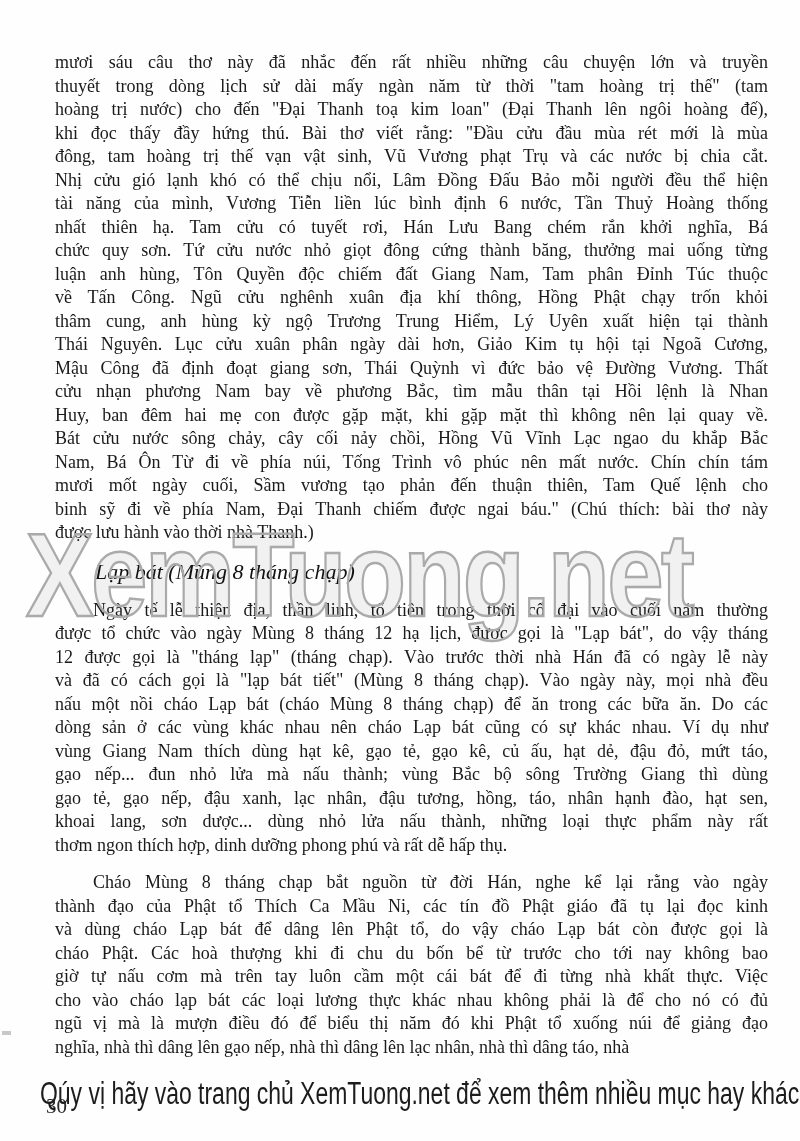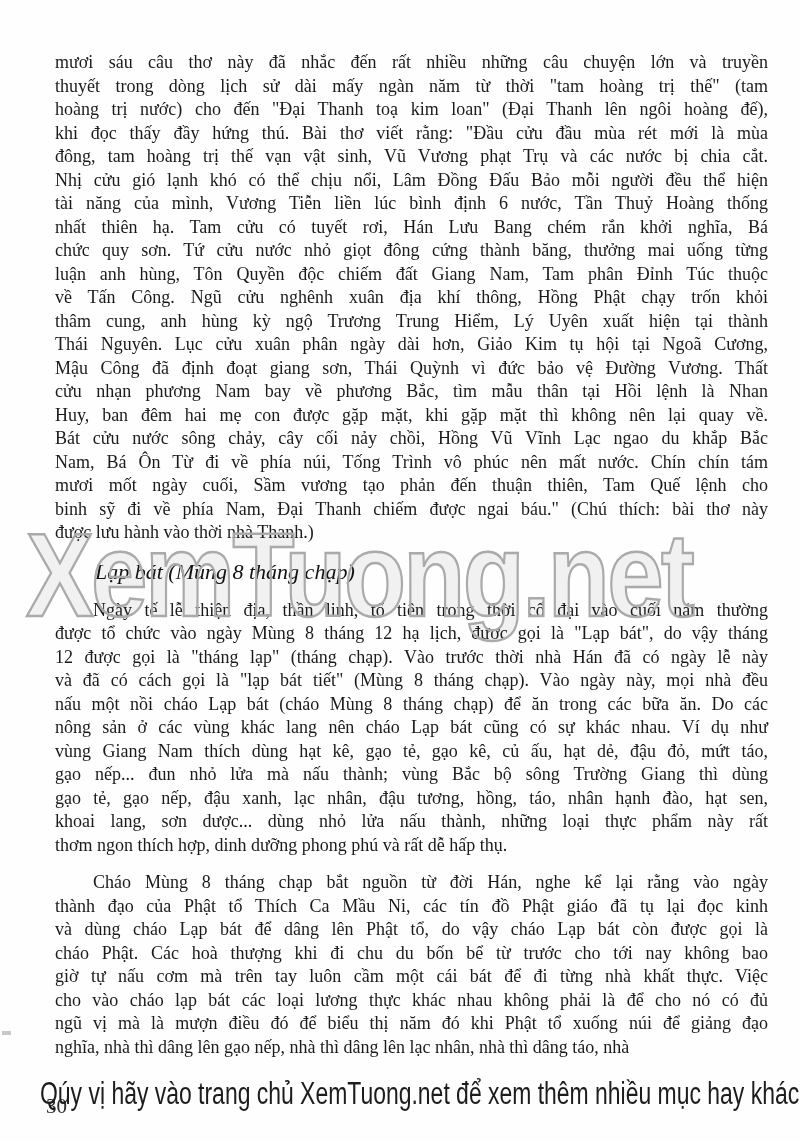--- a/index.html
+++ b/index.html
@@ -115,21 +115,21 @@
         <div class="line">binh sỹ đi về phía Nam, Đại Thanh chiếm được ngai báu." (Chú thích: bài thơ này</div>
         <div class="line last">được lưu hành vào thời nhà Thanh.)</div>
       </div>
     <h2 class="heading">Lạp bát (Mùng 8 tháng chạp)</h2>
     <div class="para">
         <div class="line indent">Ngày tế lễ thiện địa, thần linh, tổ tiên trong thời cổ đại vào cuối năm thường</div>
         <div class="line">được tổ chức vào ngày Mùng 8 tháng 12 hạ lịch, được gọi là "Lạp bát", do vậy tháng</div>
         <div class="line">12 được gọi là "tháng lạp" (tháng chạp). Vào trước thời nhà Hán đã có ngày lễ này</div>
         <div class="line">và đã có cách gọi là "lạp bát tiết" (Mùng 8 tháng chạp). Vào ngày này, mọi nhà đều</div>
         <div class="line">nấu một nồi cháo Lạp bát (cháo Mùng 8 tháng chạp) để ăn trong các bữa ăn. Do các</div>
-        <div class="line">nông sản ở các vùng khác lang nên cháo Lạp bát cũng có sự khác nhau. Ví dụ như</div>
+        <div class="line">dòng sản ở các vùng khác nhau nên cháo Lạp bát cũng có sự khác nhau. Ví dụ như</div>
         <div class="line">vùng Giang Nam thích dùng hạt kê, gạo tẻ, gạo kê, củ ấu, hạt dẻ, đậu đỏ, mứt táo,</div>
         <div class="line">gạo nếp... đun nhỏ lửa mà nấu thành; vùng Bắc bộ sông Trường Giang thì dùng</div>
         <div class="line">gạo tẻ, gạo nếp, đậu xanh, lạc nhân, đậu tương, hồng, táo, nhân hạnh đào, hạt sen,</div>
         <div class="line">khoai lang, sơn dược... dùng nhỏ lửa nấu thành, những loại thực phẩm này rất</div>
         <div class="line last">thơm ngon thích hợp, dinh dưỡng phong phú và rất dễ hấp thụ.</div>
       </div>
     <div class="para">
         <div class="line indent">Cháo Mùng 8 tháng chạp bắt nguồn từ đời Hán, nghe kể lại rằng vào ngày</div>
         <div class="line">thành đạo của Phật tổ Thích Ca Mầu Ni, các tín đồ Phật giáo đã tụ lại đọc kinh</div>
         <div class="line">và dùng cháo Lạp bát để dâng lên Phật tổ, do vậy cháo Lạp bát còn được gọi là</div>

